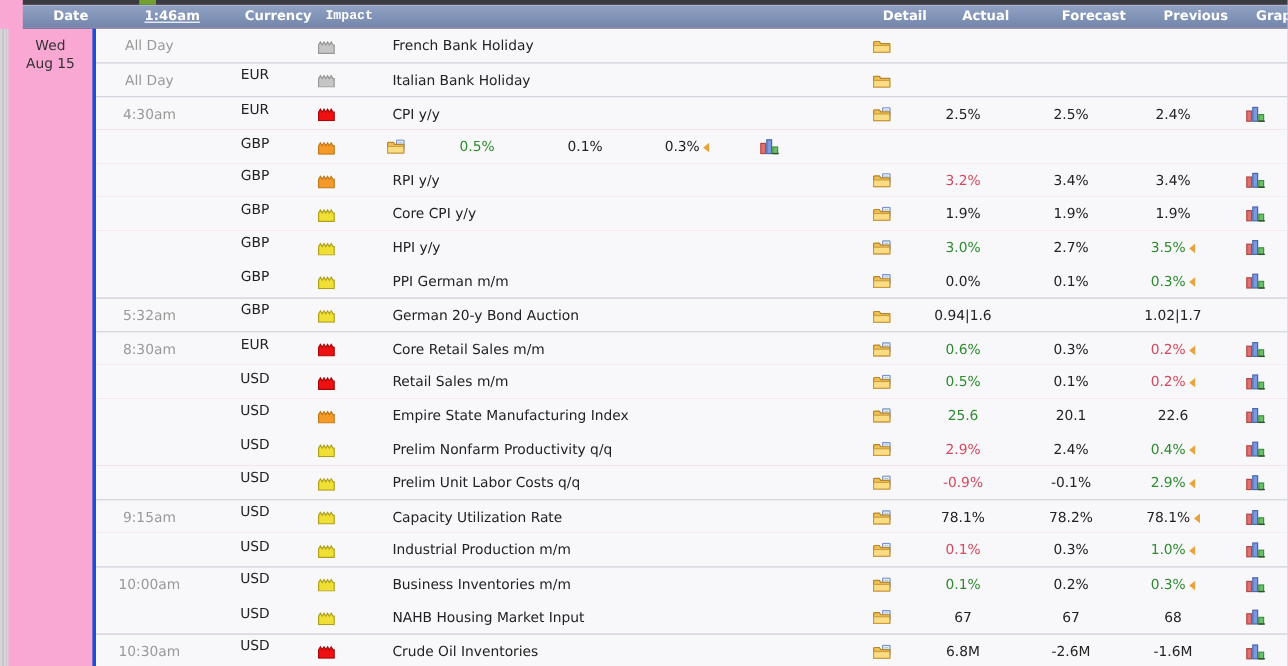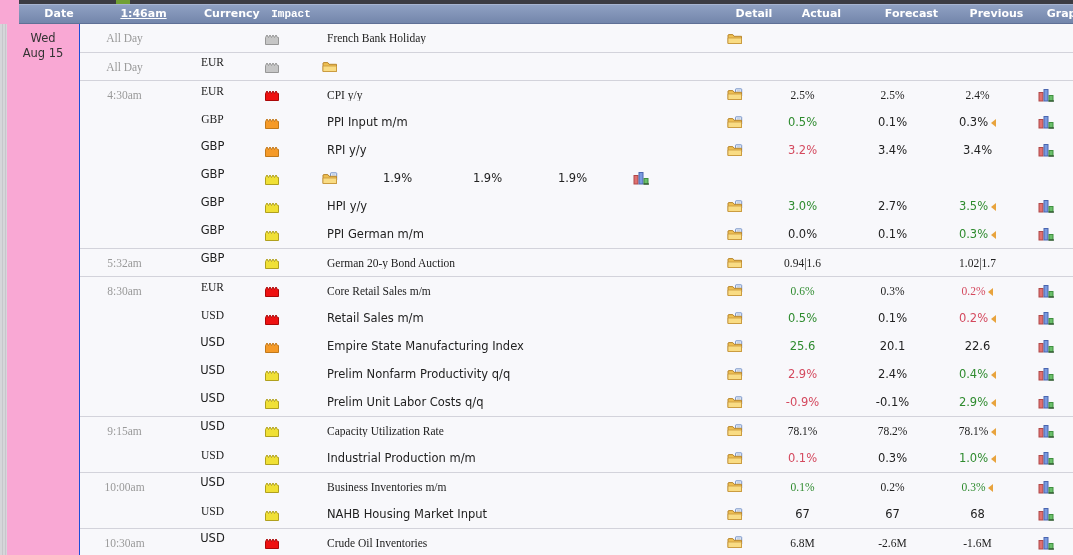--- a/index.html
+++ b/index.html
@@ -23,25 +23,25 @@
   .hc.h-det{width:40px;}
   .hc.h-act{width:95px;}
   .hc.h-fct{width:85px;}
   .hc.h-prv{width:85px;}
   .hc.h-gph{width:53px;}
   
   .cal-body{position:absolute;top:24px;left:0;right:0;bottom:0;}
   .left-strip{position:absolute;left:0;top:0;width:7px;height:100%;
               background:repeating-linear-gradient(90deg,#d6d6da 0 2px,#c7c7cb 2px 3px);}
   .date-cell{position:absolute;left:7px;top:0;width:73px;height:100%;box-sizing:border-box;
-             border-right:1px solid #1d4ed8;text-align:center;padding-top:7px;
+             border-right:3px solid #1d4ed8;text-align:center;padding-top:7px;
              color:#333;line-height:15px;}
   .rows{position:absolute;left:80px;top:0;width:993px;}
   .row{display:flex;align-items:center;height:28px;box-sizing:border-box;background:#f8f8fb;}
-  .row.block-start{border-top:1px solid #d3d3db;font-family:Liberation Serif, serif;}
+  .row.block-start{border-top:1px solid #d3d3db;}
   .rows .row:first-child{border-top:none;}
   .c{box-sizing:border-box;white-space:nowrap;}
   .c.time{width:105px;text-align:center;padding-right:16px;color:#999;}
   .c.cur{width:55px;text-align:center;margin-top:48px;}
   .c.imp{width:70px;text-align:center;padding-right:6px;}
   .c.evt{width:405px;padding-left:17px;overflow:hidden;}
   .c.det{width:40px;text-align:center;}
   .c.act{width:95px;text-align:center;}
   .c.fct{width:85px;text-align:center;}
   .c.prv{width:85px;text-align:center;}
@@ -97,20 +97,21 @@
           <div class="c fct"><span class="val-black"></span></div>
           <div class="c prv"><span class="val-black"></span></div>
           <div class="c gph"></div>
         </div>
         <div class="row block-start">
           <div class="c time">All Day</div>
           <div class="c cur">EUR</div>
           <div class="c imp"><span><svg width="16" height="12" viewBox="0 0 16 12">
                 <path d="M1.5 11.5 L1.5 4.5 L3 2 L4.5 4.5 L6 2 L7.5 4.5 L9 2 L10.5 4.5 L12 2 L13.5 4.5 L14.5 4.5 L14.5 11.5 Z" fill="#c6c6c6" stroke="#979797" stroke-width="1"></path>
               </svg></span></div>
+          <div class="c evt">Italian Bank Holiday</div>
           <div class="c det"><span class="icon-btn"><svg width="17" height="13" viewBox="0 0 17 13">
                 <path d="M1 3 L1 11.5 L14.5 11.5 L14.5 4.3 L7 4.3 L5.8 2.6 L1.8 2.6 Z" fill="#eebf52" stroke="#b8862e"></path>
                 <path d="M1 6 L14.5 6 L14.5 11.5 L1 11.5 Z" fill="#f9dc84" stroke="#c8973a" stroke-width="0.8"></path>
               </svg></span></div>
           <div class="c act"><span class="val-black"></span></div>
           <div class="c fct"><span class="val-black"></span></div>
           <div class="c prv"><span class="val-black"></span></div>
           <div class="c gph"></div>
         </div>
         <div class="row block-start">
@@ -136,21 +137,20 @@
                 <rect x="11" y="7.5" width="4" height="5.5" fill="#6abf6a" stroke="#3f8f3f"></rect>
                 <rect x="10.5" y="12.4" width="5.5" height="1.2" fill="#2f4f2f"></rect>
               </svg></span></div>
         </div>
         <div class="row">
           <div class="c time"></div>
           <div class="c cur">GBP</div>
           <div class="c imp"><span><svg width="16" height="12" viewBox="0 0 16 12">
                 <path d="M1.5 11.5 L1.5 4.5 L3 2 L4.5 4.5 L6 2 L7.5 4.5 L9 2 L10.5 4.5 L12 2 L13.5 4.5 L14.5 4.5 L14.5 11.5 Z" fill="#f59a28" stroke="#c1781a" stroke-width="1"></path>
               </svg></span></div>
-          <div class="c evt">PPI Input m/m</div>
           <div class="c det"><span class="icon-btn"><svg width="17" height="13" viewBox="0 0 17 13">
                 <rect x="8.5" y="0.8" width="6.2" height="7.6" rx="0.6" fill="#e6edf8" stroke="#7a96c8"></rect>
                 <line x1="10" y1="2.8" x2="13.3" y2="2.8" stroke="#aabdd9" stroke-width="0.8"></line>
                 <line x1="10" y1="4.4" x2="13.3" y2="4.4" stroke="#aabdd9" stroke-width="0.8"></line>
                 <path d="M1 3 L1 11.5 L14.5 11.5 L14.5 4.3 L7 4.3 L5.8 2.6 L1.8 2.6 Z" fill="#eebf52" stroke="#b8862e"></path>
                 <path d="M1 6 L14.5 6 L14.5 11.5 L1 11.5 Z" fill="#f9dc84" stroke="#c8973a" stroke-width="0.8"></path>
               </svg></span></div>
           <div class="c act"><span class="val-green">0.5%</span></div>
           <div class="c fct"><span class="val-black">0.1%</span></div>
           <div class="c prv"><span class="val-black">0.3%</span><span class="rev-arrow" style="border-right:5px solid #e8a33d"></span></div>
@@ -184,20 +184,21 @@
                 <rect x="11" y="7.5" width="4" height="5.5" fill="#6abf6a" stroke="#3f8f3f"></rect>
                 <rect x="10.5" y="12.4" width="5.5" height="1.2" fill="#2f4f2f"></rect>
               </svg></span></div>
         </div>
         <div class="row">
           <div class="c time"></div>
           <div class="c cur">GBP</div>
           <div class="c imp"><span><svg width="16" height="12" viewBox="0 0 16 12">
                 <path d="M1.5 11.5 L1.5 4.5 L3 2 L4.5 4.5 L6 2 L7.5 4.5 L9 2 L10.5 4.5 L12 2 L13.5 4.5 L14.5 4.5 L14.5 11.5 Z" fill="#f0e035" stroke="#b0a01e" stroke-width="1"></path>
               </svg></span></div>
+          <div class="c evt">Core CPI y/y</div>
           <div class="c det"><span class="icon-btn"><svg width="17" height="13" viewBox="0 0 17 13">
                 <rect x="8.5" y="0.8" width="6.2" height="7.6" rx="0.6" fill="#e6edf8" stroke="#7a96c8"></rect>
                 <line x1="10" y1="2.8" x2="13.3" y2="2.8" stroke="#aabdd9" stroke-width="0.8"></line>
                 <line x1="10" y1="4.4" x2="13.3" y2="4.4" stroke="#aabdd9" stroke-width="0.8"></line>
                 <path d="M1 3 L1 11.5 L14.5 11.5 L14.5 4.3 L7 4.3 L5.8 2.6 L1.8 2.6 Z" fill="#eebf52" stroke="#b8862e"></path>
                 <path d="M1 6 L14.5 6 L14.5 11.5 L1 11.5 Z" fill="#f9dc84" stroke="#c8973a" stroke-width="0.8"></path>
               </svg></span></div>
           <div class="c act"><span class="val-black">1.9%</span></div>
           <div class="c fct"><span class="val-black">1.9%</span></div>
           <div class="c prv"><span class="val-black">1.9%</span></div>

